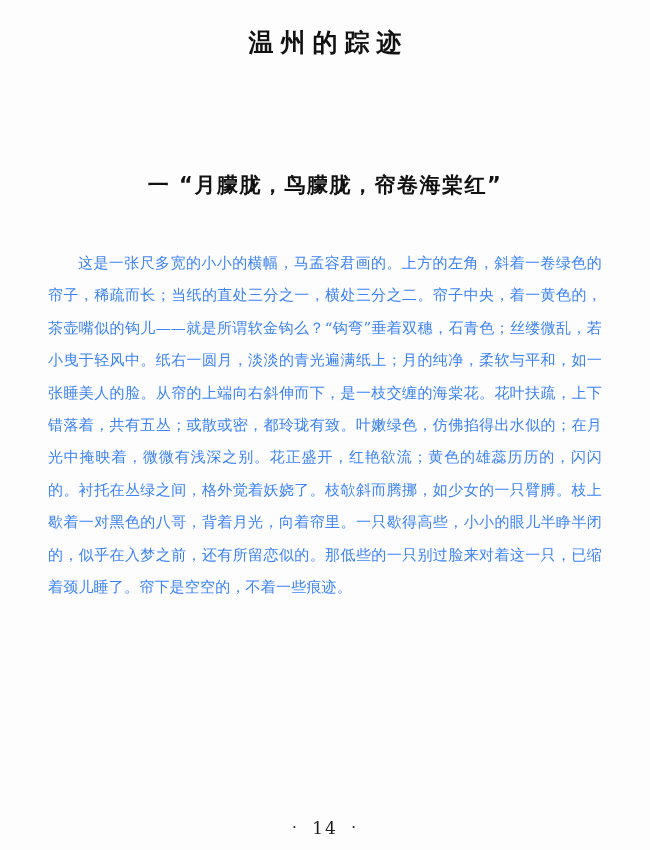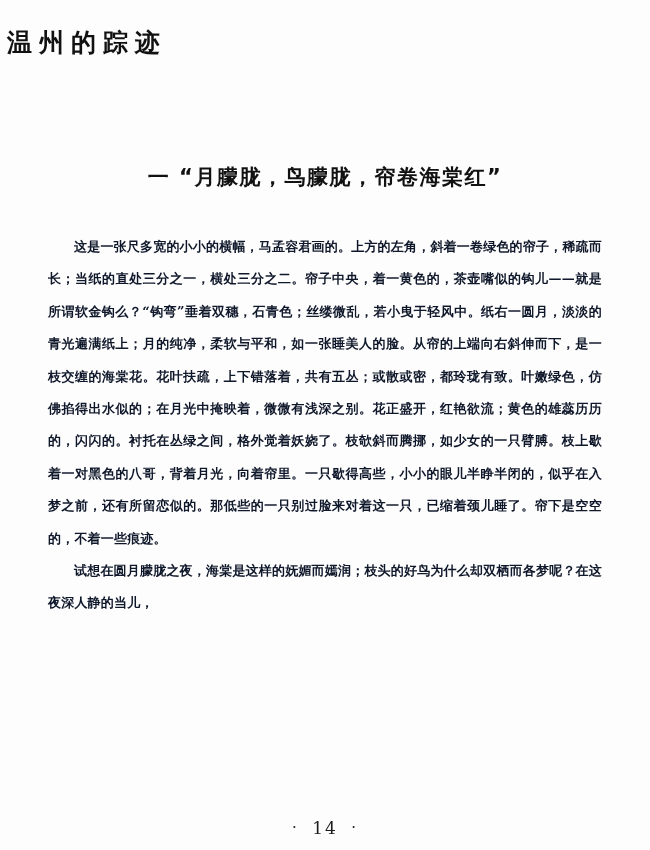--- a/index.html
+++ b/index.html
@@ -21,62 +21,61 @@
     height: 850px;
     box-sizing: border-box;
     padding: 0;
     position: relative;
     display: flex;
     flex-direction: column;
   }
 
   
   .doc-title {
-    text-align: left;
+    text-align: center;
     font-size: 25px;
     font-weight: bold;
     letter-spacing: 7px;
     color: #111111;
     margin: 0;
     padding-top: 26px;
     text-indent: 7px;
     font-family: "DejaVu Sans", "Liberation Sans", sans-serif;
   }
 
   
   .section-heading {
     text-align: center;
     font-size: 21px;
     font-weight: bold;
     letter-spacing: 1.5px;
     color: #111111;
-    margin: 0;
+    margin: 8px;
     padding-top: 104px;
     font-family: "DejaVu Sans", "Liberation Sans", sans-serif;
     white-space: nowrap;
   }
 
   
   .body-text {
     margin: 0;
     padding: 40px 48px 0 48px;
     box-sizing: border-box;
   }
 
   .para {
     margin: 0;
-    font-size: 13px;
+    font-size: 15px;
     line-height: 32.4px;
     text-align: justify;
     text-align-last: left;
     text-justify: inter-character;
     letter-spacing: 0.2px;
-    color: #0f172a;
+    color: #3b82f6;
     word-break: break-all;
-    font-weight: bold;
   }
 
   .para.indent {
     text-indent: 2em;
   }
 
   
   .page-footer {
     position: absolute;
     left: 0;
@@ -102,21 +101,20 @@
 <body>
 
 <div class="page">
 
   <h1 class="doc-title">温州的踪迹</h1>
 
   <h2 class="section-heading">一 “月朦胧，鸟朦胧，帘卷海棠红”</h2>
 
   <div class="body-text">
     <p class="para indent">这是一张尺多宽的小小的横幅，马孟容君画的。上方的左角，斜着一卷绿色的帘子，稀疏而长；当纸的直处三分之一，横处三分之二。帘子中央，着一黄色的，茶壶嘴似的钩儿——就是所谓软金钩么？“钩弯”垂着双穗，石青色；丝缕微乱，若小曳于轻风中。纸右一圆月，淡淡的青光遍满纸上；月的纯净，柔软与平和，如一张睡美人的脸。从帘的上端向右斜伸而下，是一枝交缠的海棠花。花叶扶疏，上下错落着，共有五丛；或散或密，都玲珑有致。叶嫩绿色，仿佛掐得出水似的；在月光中掩映着，微微有浅深之别。花正盛开，红艳欲流；黄色的雄蕊历历的，闪闪的。衬托在丛绿之间，格外觉着妖娆了。枝欹斜而腾挪，如少女的一只臂膊。枝上歇着一对黑色的八哥，背着月光，向着帘里。一只歇得高些，小小的眼儿半睁半闭的，似乎在入梦之前，还有所留恋似的。那低些的一只别过脸来对着这一只，已缩着颈儿睡了。帘下是空空的，不着一些痕迹。</p>
-    <p class="para indent">试想在圆月朦胧之夜，海棠是这样的妩媚而嫣润；枝头的好鸟为什么却双栖而各梦呢？在这夜深人静的当儿，</p>
   </div>
 
   <div class="page-footer">
     <span class="dot">·</span>
     <span class="num">14</span>
     <span class="dot">·</span>
   </div>
 
 </div>
 

